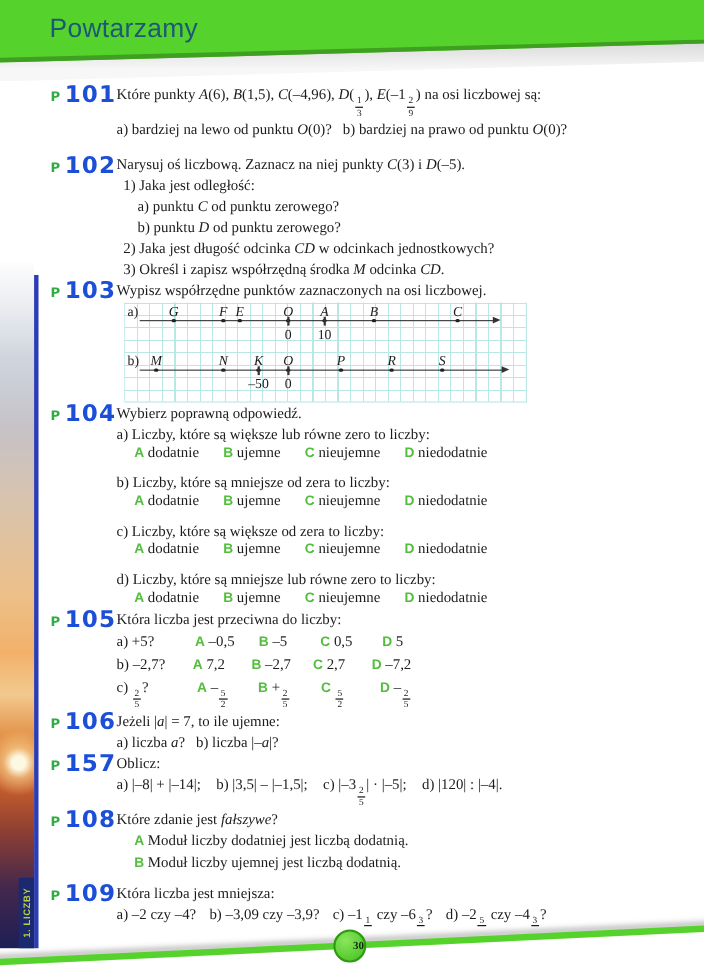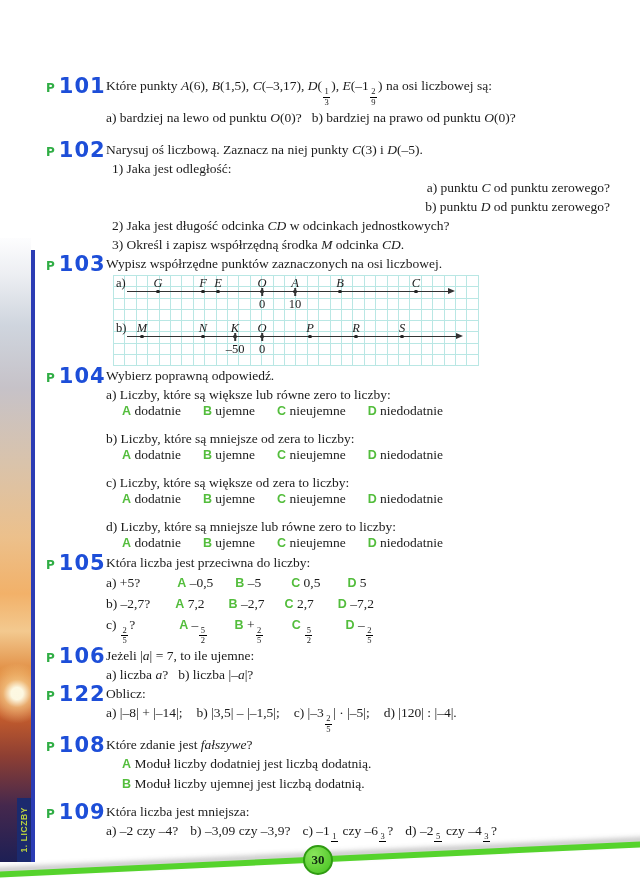--- a/index.html
+++ b/index.html
@@ -30,35 +30,35 @@
   .sb-tab span{writing-mode:vertical-rl;transform:rotate(180deg);
     font-family:"Liberation Sans",sans-serif;font-size:8.5px;font-weight:bold;
     color:#b9cf3f;letter-spacing:0.6px;white-space:nowrap;}
   .sb-line{position:absolute;left:31px;top:12px;width:4px;height:612px;background:#2b3cb4;}
 
   
   .ft-line{position:absolute;left:-10px;top:856px;width:680px;height:6px;background:#55d32c;
     transform:rotate(-2.7deg);box-shadow:0 -4px 5px rgba(90,90,90,0.35);z-index:5;}
   .ft-badge{position:absolute;left:303px;top:845px;width:30px;height:30px;border-radius:50%;
     background:radial-gradient(circle at 35% 30%, #8ae65c, #43c01d);border:2px solid #2f9b12;
-    box-sizing:border-box;display:flex;align-items:center;justify-content:center;z-index:6;
-    font-weight:bold;font-size:13px;color:#102a10;}
+    box-sizing:border-box;display:flex;align-items:center;justify-content:flex-end;z-index:6;
+    font-weight:bold;font-size:10px;color:#102a10;}
 
   
   .content{position:absolute;left:0;top:76px;width:640px;z-index:2;}
   .ex{display:flex;padding-left:46px;padding-right:30px;margin-bottom:0;}
   .ex.mb13{margin-bottom:13px;} .ex.mb8{margin-bottom:8px;}
   .ex-label{width:60px;flex:none;display:flex;align-items:flex-start;}
   .p-mark{color:#2fad44;font-weight:800;font-size:12px;margin:5px 4px 0 0;
     font-family:"DejaVu Sans",sans-serif;}
   .ex-num{color:#1d4ed8;font-weight:800;font-size:21px;letter-spacing:1px;line-height:1;
     font-family:"DejaVu Sans",sans-serif;}
   .ex-body{flex:1;font-size:13.5px;line-height:19px;}
   .line{min-height:19px;}
-  .ind1{margin-left:6px;} .ind2{margin-left:16px;} .ind3{margin-left:19px;text-align:right;}
+  .ind1{margin-left:6px;} .ind2{margin-left:16px;} .ind3{margin-left:19px;}
   .t{white-space:pre-wrap;}
   .vi{font-style:italic;}
   .optl{color:#53bd3c;font-weight:bold;font-family:"Liberation Sans",sans-serif;font-size:12.5px;}
   .gap{display:inline-block;}
   .frac{display:inline-flex;flex-direction:column;align-items:center;font-size:8.5px;
     line-height:1.15;vertical-align:-4px;margin:0 1px;}
   .frac .fn{border-bottom:0.8px solid #000;padding:0 1.5px;}
   .frac .fd{padding:0 1px;}
 
   
@@ -75,37 +75,43 @@
   .nl-dot{position:absolute;width:3.4px;height:3.4px;border-radius:50%;background:#222;}
   .nl-pt{position:absolute;font-size:12.5px;font-style:italic;transform:translateX(-50%);}
   .nl-tick{position:absolute;width:1.6px;height:8px;background:#333;transform:translateX(-50%);}
   .nl-tl{position:absolute;font-size:12.5px;transform:translateX(-50%);}
 </style>
 </head>
 <body>
 
 <div class="page">
 
+  <div class="header">
+    <div class="hdr-shadow"></div>
+    <div class="hdr-green"></div>
+    <div class="hdr-edge"></div>
+    <div class="hdr-title">Powtarzamy</div>
+  </div>
 
   <div class="sidebar">
     <div class="sb-photo"></div>
     <div class="sb-tab">
       <span>1. LICZBY</span>
     </div>
     <div class="sb-line"></div>
   </div>
 
   <div class="content" id="exl">
       <div class="ex mb13">
         <div class="ex-label">
           <span class="p-mark">P</span>
           <span class="ex-num">101</span>
         </div>
         <div class="ex-body">
-          <div class="line"><span class="t">Które punkty </span><i class="vi">A</i><span class="t">(6), </span><i class="vi">B</i><span class="t">(1,5), </span><i class="vi">C</i><span class="t">(–3,17), </span><i class="vi">D</i><span class="t">(</span><span class="frac">
+          <div class="line"><span class="t">Które punkty </span><i class="vi">A</i><span class="t">(6), </span><i class="vi">B</i><span class="t">(1,5), </span><i class="vi">C</i><span class="t">(–4,96), </span><i class="vi">D</i><span class="t">(</span><span class="frac">
               <span class="fn">1</span>
               <span class="fd">3</span>
             </span><span class="t">), </span><i class="vi">E</i><span class="t">(–1</span><span class="frac">
               <span class="fn">2</span>
               <span class="fd">9</span>
             </span><span class="t">) na osi liczbowej są:</span></div>
           <div class="line"><span class="t">a) bardziej na lewo od punktu </span><i class="vi">O</i><span class="t">(0)?</span><span class="gap" style="width: 10px;"></span><span class="t">b) bardziej na prawo od punktu </span><i class="vi">O</i><span class="t">(0)?</span></div>
         </div>
       </div>
       <div class="ex">
@@ -229,21 +235,21 @@
           <span class="ex-num">106</span>
         </div>
         <div class="ex-body">
           <div class="line"><span class="t">Jeżeli |</span><i class="vi">a</i><span class="t">| = 7, to ile ujemne:</span></div>
           <div class="line"><span class="t">a) liczba </span><i class="vi">a</i><span class="t">?</span><span class="gap" style="width: 10px;"></span><span class="t">b) liczba |–</span><i class="vi">a</i><span class="t">|?</span></div>
         </div>
       </div>
       <div class="ex">
         <div class="ex-label">
           <span class="p-mark">P</span>
-          <span class="ex-num">122</span>
+          <span class="ex-num">157</span>
         </div>
         <div class="ex-body">
           <div class="line"><span class="t">Oblicz:</span></div>
           <div class="line"><span class="t">a) |–8| + |–14|;</span><span class="gap" style="width: 14px;"></span><span class="t">b) |3,5| – |–1,5|;</span><span class="gap" style="width: 14px;"></span><span class="t">c) |–3</span><span class="frac">
               <span class="fn">2</span>
               <span class="fd">5</span>
             </span><span class="t">| · |–5|;</span><span class="gap" style="width: 14px;"></span><span class="t">d) |120| : |–4|.</span></div>
         </div>
       </div>
       <div class="ex mb8">

